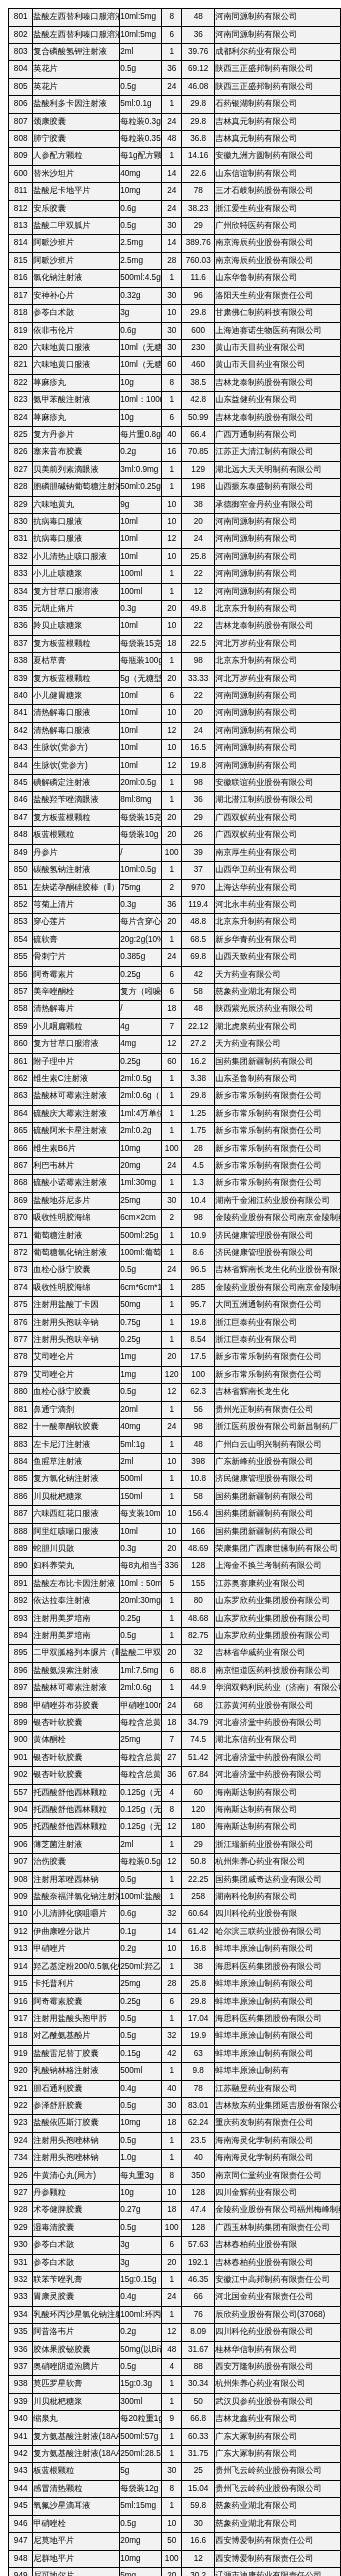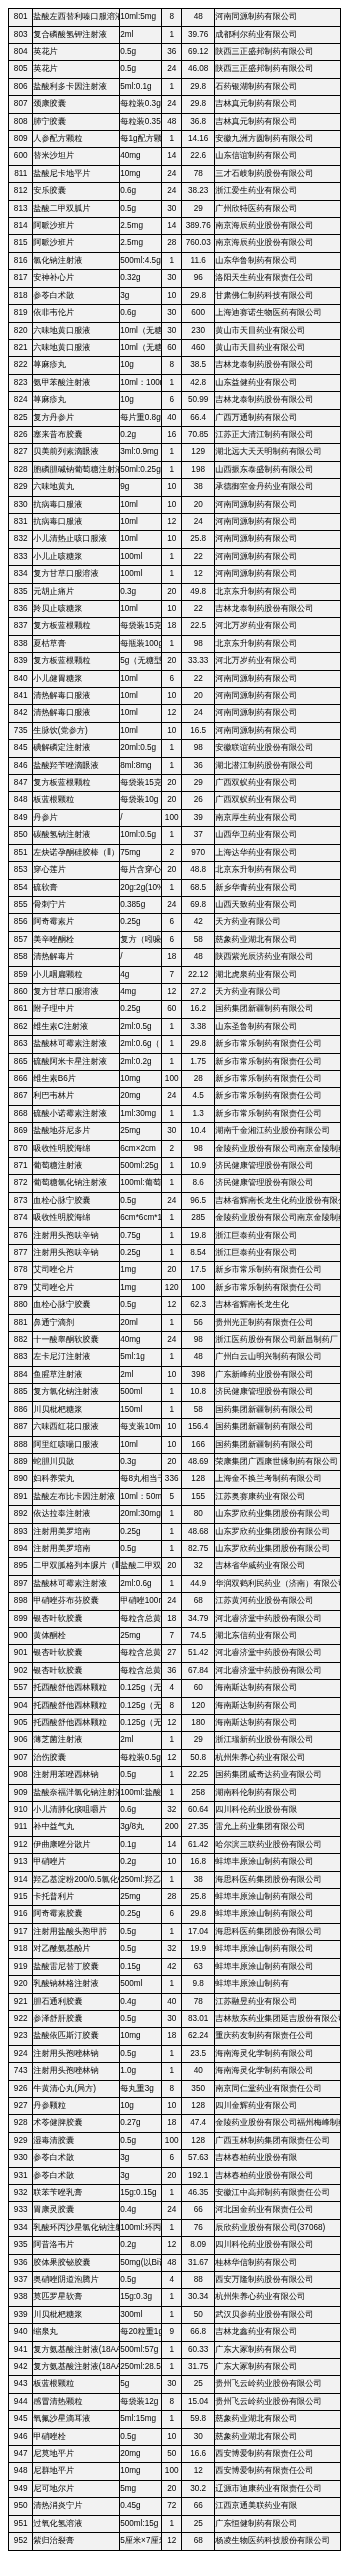--- a/index.html
+++ b/index.html
@@ -31,20 +31,28 @@
     <tbody>
         <tr>
           <td class="c0">801</td>
           <td class="c1">盐酸左西替利嗪口服溶液</td>
           <td class="c2">10ml:5mg</td>
           <td class="c3">8</td>
           <td class="c4">48</td>
           <td class="c5">河南同源制药有限公司</td>
         </tr>
         <tr>
+          <td class="c0">802</td>
+          <td class="c1">盐酸左西替利嗪口服溶液</td>
+          <td class="c2">10ml:5mg</td>
+          <td class="c3">6</td>
+          <td class="c4">36</td>
+          <td class="c5">河南同源制药有限公司</td>
+        </tr>
+        <tr>
           <td class="c0">803</td>
           <td class="c1">复合磷酸氢钾注射液</td>
           <td class="c2">2ml</td>
           <td class="c3">1</td>
           <td class="c4">39.76</td>
           <td class="c5">成都利尔药业有限公司</td>
         </tr>
         <tr>
           <td class="c0">804</td>
           <td class="c1">英花片</td>
@@ -351,25 +359,33 @@
         </tr>
         <tr>
           <td class="c0">842</td>
           <td class="c1">清热解毒口服液</td>
           <td class="c2">10ml</td>
           <td class="c3">12</td>
           <td class="c4">24</td>
           <td class="c5">河南同源制药有限公司</td>
         </tr>
         <tr>
-          <td class="c0">735</td>
+          <td class="c0">843</td>
           <td class="c1">生脉饮(党参方)</td>
           <td class="c2">10ml</td>
           <td class="c3">10</td>
           <td class="c4">16.5</td>
+          <td class="c5">河南同源制药有限公司</td>
+        </tr>
+        <tr>
+          <td class="c0">844</td>
+          <td class="c1">生脉饮(党参方)</td>
+          <td class="c2">10ml</td>
+          <td class="c3">12</td>
+          <td class="c4">19.8</td>
           <td class="c5">河南同源制药有限公司</td>
         </tr>
         <tr>
           <td class="c0">845</td>
           <td class="c1">碘解磷定注射液</td>
           <td class="c2">20ml:0.5g</td>
           <td class="c3">1</td>
           <td class="c4">98</td>
           <td class="c5">安徽联谊药业股份有限公司</td>
         </tr>
@@ -415,20 +431,28 @@
         </tr>
         <tr>
           <td class="c0">851</td>
           <td class="c1">左炔诺孕酮硅胶棒（Ⅱ）</td>
           <td class="c2">75mg</td>
           <td class="c3">2</td>
           <td class="c4">970</td>
           <td class="c5">上海达华药业有限公司</td>
         </tr>
         <tr>
+          <td class="c0">852</td>
+          <td class="c1">芎菊上清片</td>
+          <td class="c2">0.3g</td>
+          <td class="c3">36</td>
+          <td class="c4">119.4</td>
+          <td class="c5">河北永丰药业有限公司</td>
+        </tr>
+        <tr>
           <td class="c0">853</td>
           <td class="c1">穿心莲片</td>
           <td class="c2">每片含穿心莲</td>
           <td class="c3">20</td>
           <td class="c4">48.8</td>
           <td class="c5">北京东升制药有限公司</td>
         </tr>
         <tr>
           <td class="c0">854</td>
           <td class="c1">硫软膏</td>
@@ -503,20 +527,28 @@
         </tr>
         <tr>
           <td class="c0">863</td>
           <td class="c1">盐酸林可霉素注射液</td>
           <td class="c2">2ml:0.6g（</td>
           <td class="c3">1</td>
           <td class="c4">29.8</td>
           <td class="c5">新乡市常乐制药有限责任公司</td>
         </tr>
         <tr>
+          <td class="c0">864</td>
+          <td class="c1">硫酸庆大霉素注射液</td>
+          <td class="c2">1ml:4万单位</td>
+          <td class="c3">1</td>
+          <td class="c4">1.25</td>
+          <td class="c5">新乡市常乐制药有限责任公司</td>
+        </tr>
+        <tr>
           <td class="c0">865</td>
           <td class="c1">硫酸阿米卡星注射液</td>
           <td class="c2">2ml:0.2g</td>
           <td class="c3">1</td>
           <td class="c4">1.75</td>
           <td class="c5">新乡市常乐制药有限责任公司</td>
         </tr>
         <tr>
           <td class="c0">866</td>
           <td class="c1">维生素B6片</td>
@@ -583,20 +615,28 @@
         </tr>
         <tr>
           <td class="c0">874</td>
           <td class="c1">吸收性明胶海绵</td>
           <td class="c2">6cm*6cm*1cm</td>
           <td class="c3">1</td>
           <td class="c4">285</td>
           <td class="c5">金陵药业股份有限公司南京金陵制药厂</td>
         </tr>
         <tr>
+          <td class="c0">875</td>
+          <td class="c1">注射用盐酸丁卡因</td>
+          <td class="c2">50mg</td>
+          <td class="c3">1</td>
+          <td class="c4">95.7</td>
+          <td class="c5">大同五洲通制药有限责任公司</td>
+        </tr>
+        <tr>
           <td class="c0">876</td>
           <td class="c1">注射用头孢呋辛钠</td>
           <td class="c2">0.75g</td>
           <td class="c3">1</td>
           <td class="c4">19.8</td>
           <td class="c5">浙江巨泰药业有限公司</td>
         </tr>
         <tr>
           <td class="c0">877</td>
           <td class="c1">注射用头孢呋辛钠</td>
@@ -743,20 +783,28 @@
         </tr>
         <tr>
           <td class="c0">895</td>
           <td class="c1">二甲双胍格列本脲片（Ⅱ）</td>
           <td class="c2">盐酸二甲双胍</td>
           <td class="c3">20</td>
           <td class="c4">32</td>
           <td class="c5">吉林省华威药业有限公司</td>
         </tr>
         <tr>
+          <td class="c0">896</td>
+          <td class="c1">盐酸氨溴索注射液</td>
+          <td class="c2">1ml:7.5mg</td>
+          <td class="c3">6</td>
+          <td class="c4">88.8</td>
+          <td class="c5">南京恒道医药科技股份有限公司</td>
+        </tr>
+        <tr>
           <td class="c0">897</td>
           <td class="c1">盐酸林可霉素注射液</td>
           <td class="c2">2ml:0.6g</td>
           <td class="c3">1</td>
           <td class="c4">44.9</td>
           <td class="c5">华润双鹤利民药业（济南）有限公司</td>
         </tr>
         <tr>
           <td class="c0">898</td>
           <td class="c1">甲硝唑芬布芬胶囊</td>
@@ -855,28 +903,20 @@
         </tr>
         <tr>
           <td class="c0">910</td>
           <td class="c1">小儿清肺化痰咀嚼片</td>
           <td class="c2">0.6g</td>
           <td class="c3">32</td>
           <td class="c4">60.64</td>
           <td class="c5">四川科伦药业股份有限</td>
         </tr>
         <tr>
-          <td class="c0">911</td>
-          <td class="c1">补中益气丸</td>
-          <td class="c2">3g/8丸</td>
-          <td class="c3">200</td>
-          <td class="c4">27.35</td>
-          <td class="c5">雷允上药业集团有限公司</td>
-        </tr>
-        <tr>
           <td class="c0">912</td>
           <td class="c1">伊曲康唑分散片</td>
           <td class="c2">0.1g</td>
           <td class="c3">14</td>
           <td class="c4">61.42</td>
           <td class="c5">哈尔滨三联药业股份有限公司</td>
         </tr>
         <tr>
           <td class="c0">913</td>
           <td class="c1">甲硝唑片</td>
@@ -967,21 +1007,21 @@
         </tr>
         <tr>
           <td class="c0">924</td>
           <td class="c1">注射用头孢唑林钠</td>
           <td class="c2">0.5g</td>
           <td class="c3">1</td>
           <td class="c4">23.5</td>
           <td class="c5">海南海灵化学制药有限公司</td>
         </tr>
         <tr>
-          <td class="c0">743</td>
+          <td class="c0">734</td>
           <td class="c1">注射用头孢唑林钠</td>
           <td class="c2">1.0g</td>
           <td class="c3">1</td>
           <td class="c4">40</td>
           <td class="c5">海南海灵化学制药有限公司</td>
         </tr>
         <tr>
           <td class="c0">926</td>
           <td class="c1">牛黄清心丸(局方)</td>
           <td class="c2">每丸重3g</td>

